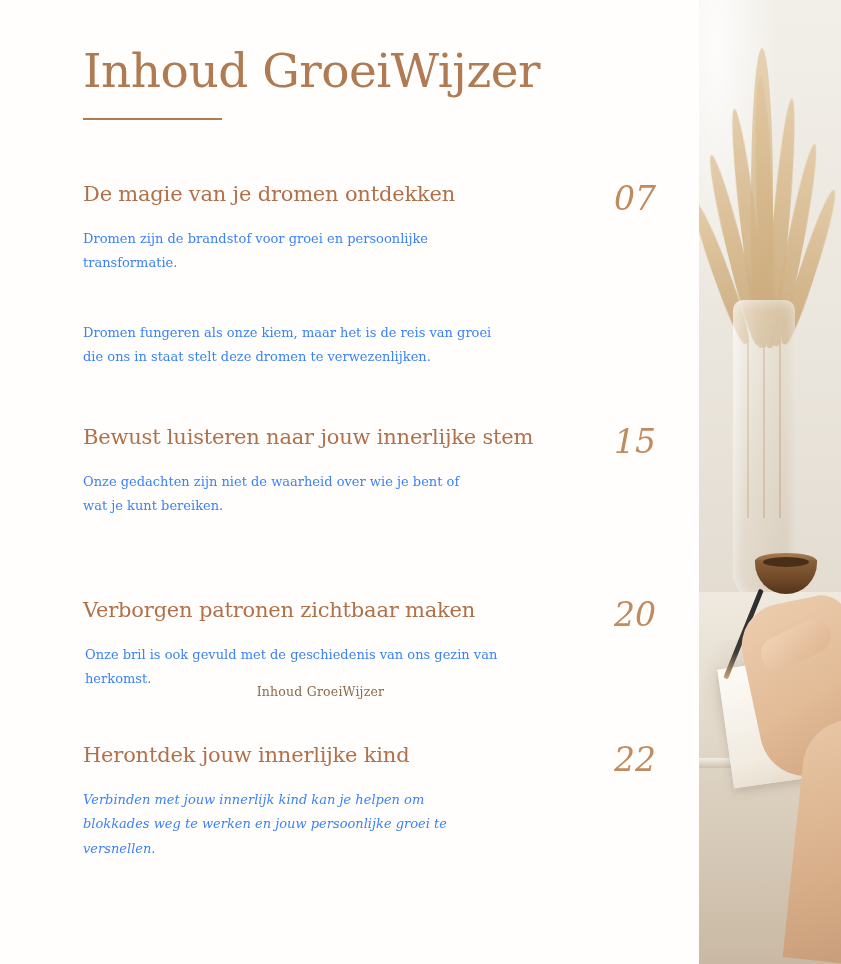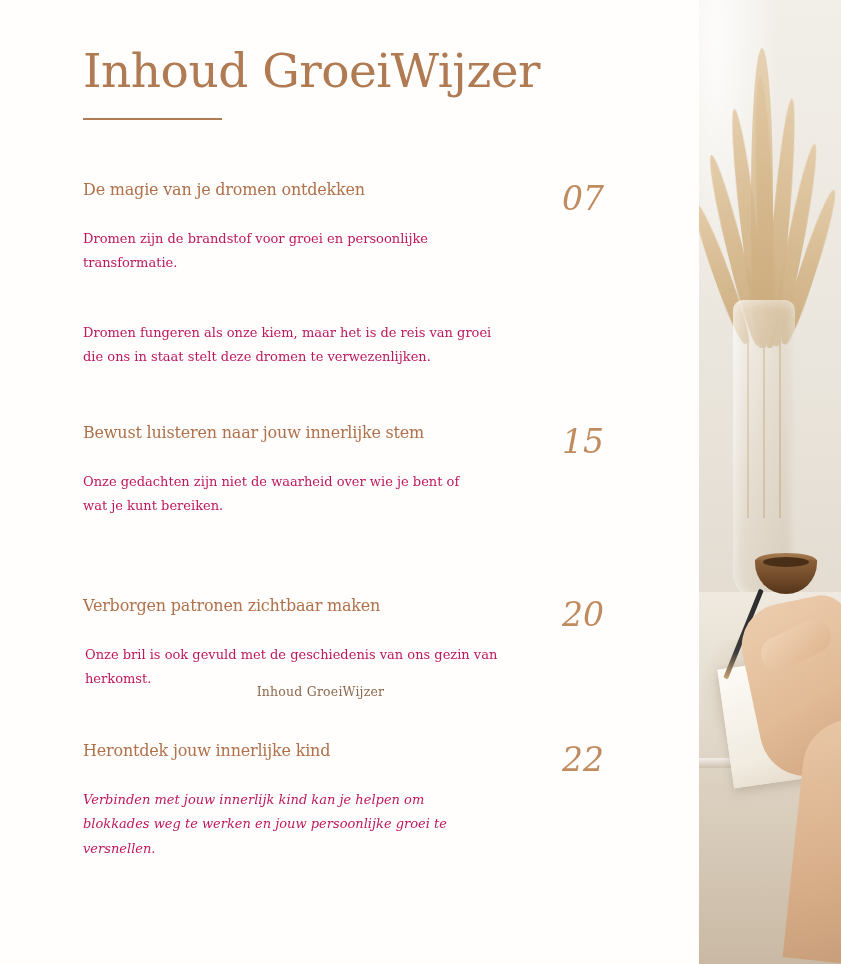--- a/index.html
+++ b/index.html
@@ -24,21 +24,21 @@
   }
 
   
   .content {
     position: absolute;
     left: 0;
     top: 0;
     width: 699px;
     height: 704px;
     box-sizing: border-box;
-    padding: 38px 87px 0 83px;
+    padding: 38px 35px 0 83px;
   }
 
   .page-title {
     font-family: "DejaVu Serif", serif;
     font-size: 47px;
     line-height: 1.15;
     font-weight: 400;
     color: #b07a52;
     letter-spacing: -0.5px;
     margin: 0;
@@ -62,21 +62,21 @@
   }
 
   .entry-head {
     display: flex;
     align-items: flex-start;
     justify-content: space-between;
   }
 
   .entry-title {
     font-family: "DejaVu Serif", serif;
-    font-size: 16px;
+    font-size: 21px;
     line-height: 1.55;
     font-weight: 400;
     color: #b0714a;
     max-width: 470px;
     letter-spacing: -0.2px;
   }
 
   .entry-page {
     font-family: "DejaVu Serif", serif;
     font-style: italic;
@@ -86,21 +86,21 @@
     padding-top: 4px;
     padding-right: 8px;
     white-space: nowrap;
     text-align: center;
   }
 
   .entry-desc {
     font-family: "DejaVu Serif", serif;
     font-size: 13px;
     line-height: 1.85;
-    color: #be185d;
+    color: #3b82f6;
     max-width: 400px;
     margin-top: 6px;
   }
 
   
   .e0 { margin-top: 0; }
   .e0 .entry-desc { margin-top: 12px; }
   .e1 { margin-top: 46px; }
   .e1 .entry-title { max-width: 460px; }
   .e1 .entry-desc { margin-top: 4px; max-width: 420px; }

